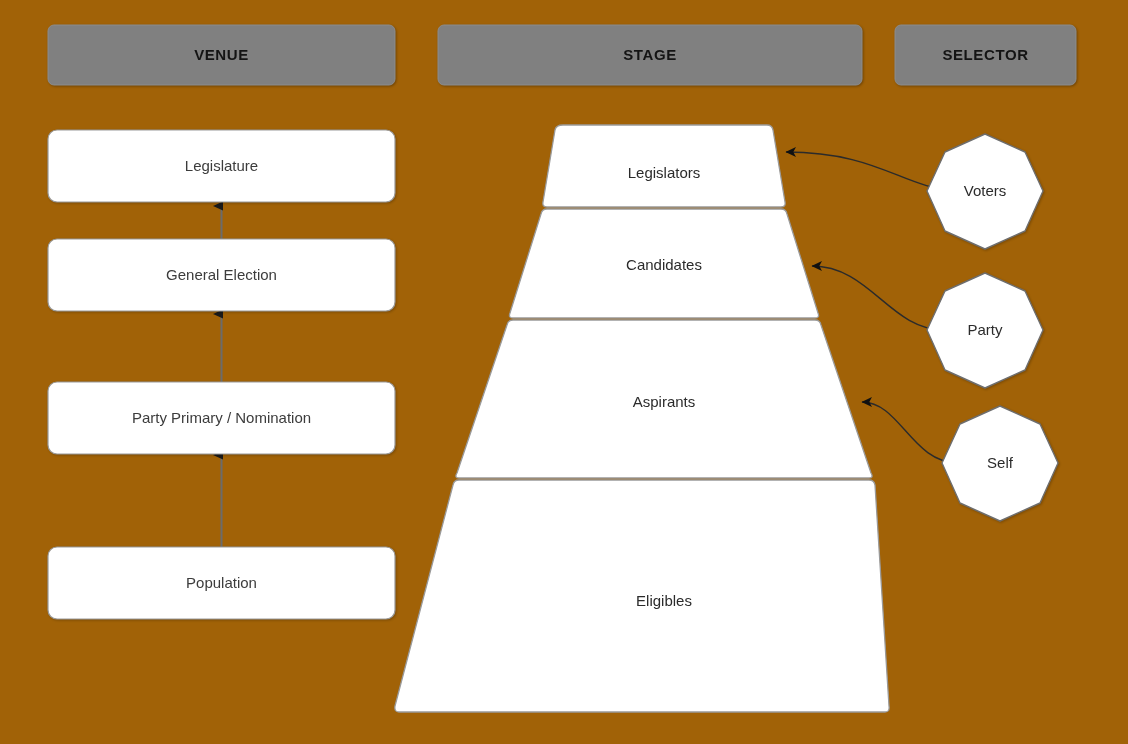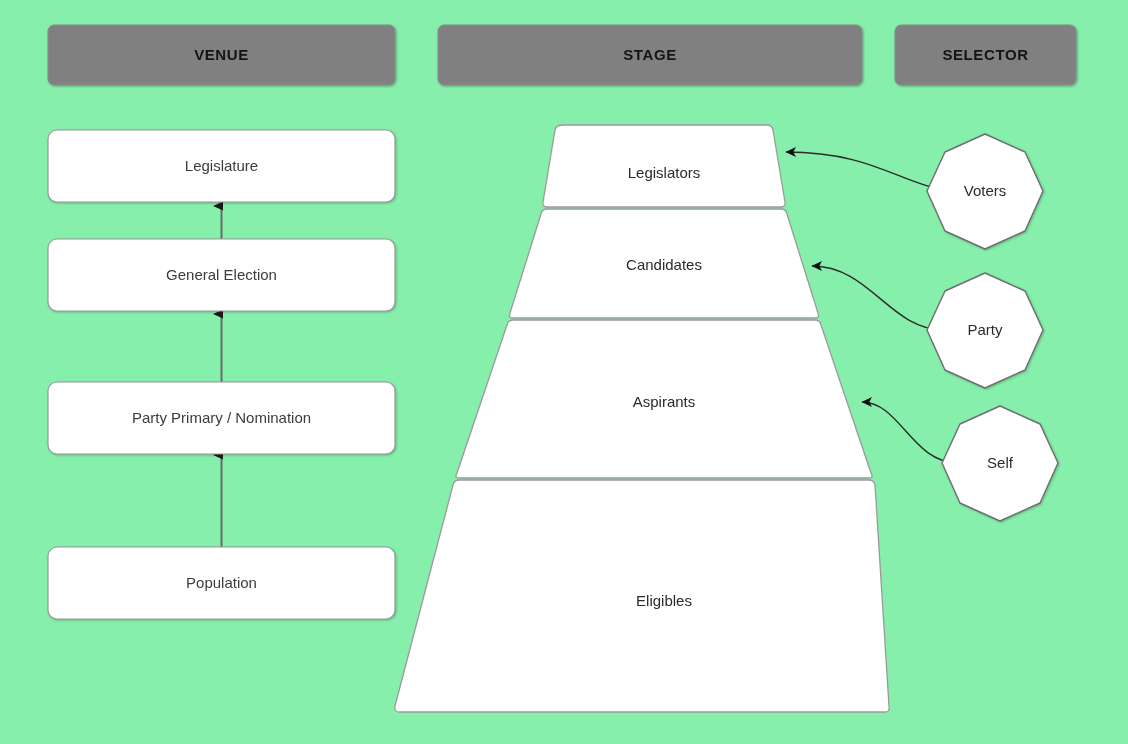--- a/index.html
+++ b/index.html
@@ -10,21 +10,21 @@
   body {
     width: 1128px;
     height: 744px;
     overflow: hidden;
     font-family: "Liberation Sans", sans-serif;
   }
   #canvas {
     position: relative;
     width: 1128px;
     height: 744px;
-    background: #86efac;
+    background: #a16207;
   }
   svg#diagram {
     position: absolute;
     left: 0;
     top: 0;
     width: 1128px;
     height: 744px;
     display: block;
   }
   .hdr-rect {

